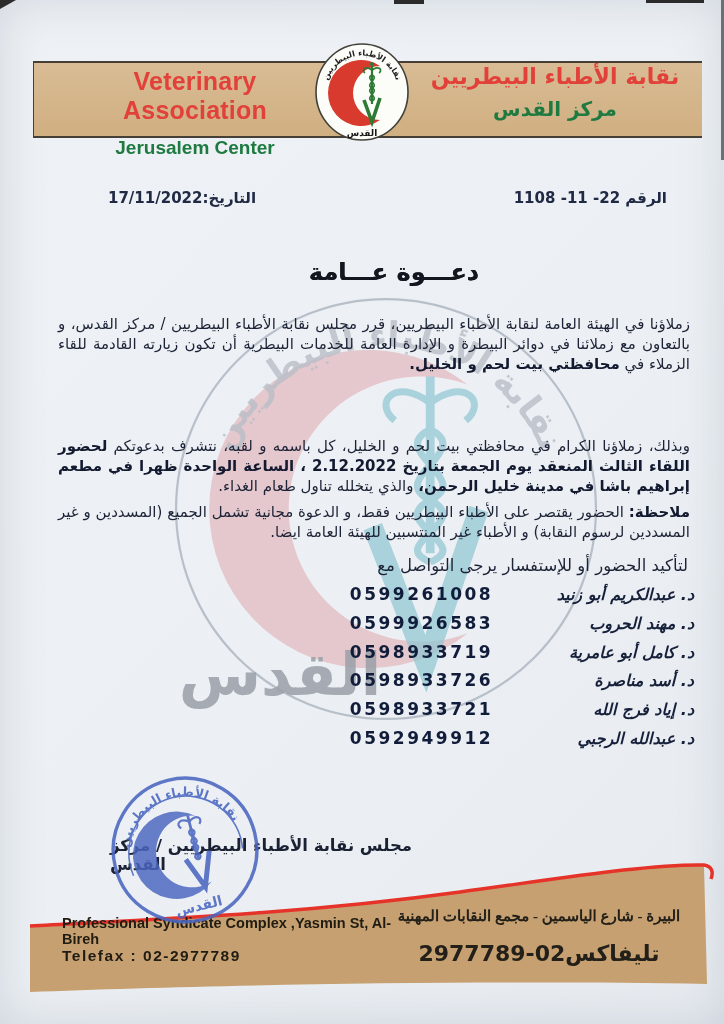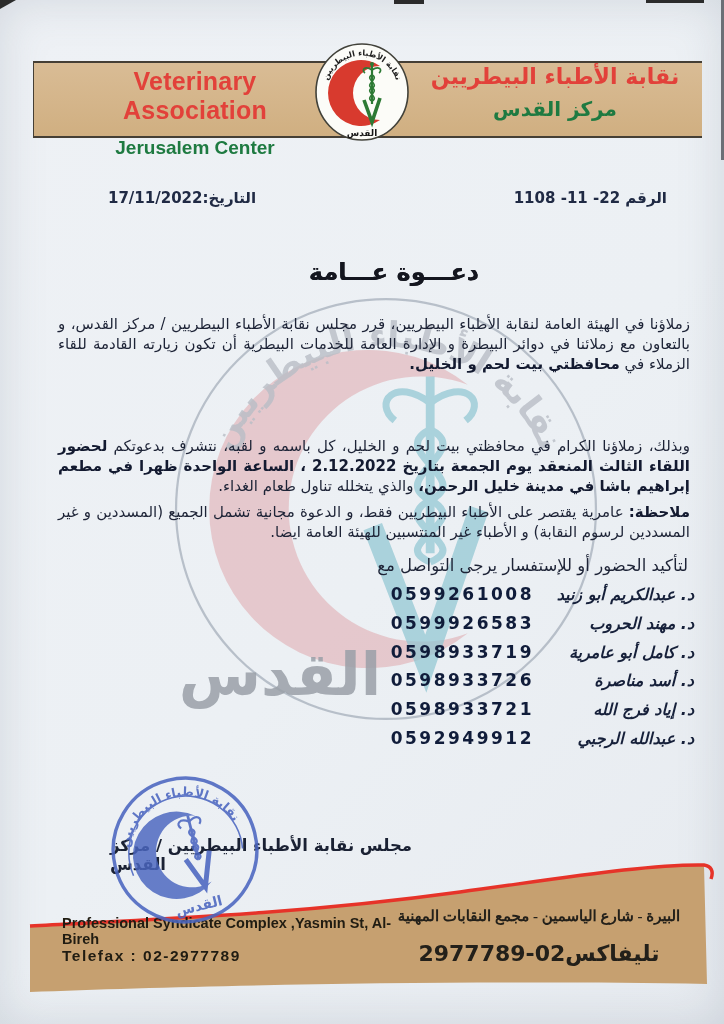--- a/index.html
+++ b/index.html
@@ -32,21 +32,21 @@
         font-size:15px;line-height:20px;color:#1d2336;}
   .para b{color:#131a30;}
   .p1{top:299px;} .p2{top:405px;margin-top:31px;} .note{top:487px;}
   .contact-line{position:absolute;top:556px;right:36px;direction:rtl;z-index:5;
         font-size:16.5px;color:#1d2336;}
   
   .contacts{position:absolute;top:584px;right:30px;direction:rtl;z-index:5;}
   .crow{display:flex;align-items:baseline;height:28.8px;}
   .cname{width:160px;font-size:16px;font-weight:bold;color:#16203a;text-align:right;white-space:nowrap;font-style:italic;}
   .cphone{width:225px;font-size:17px;font-weight:bold;color:#101c3a;direction:ltr;
-          text-align:right;letter-spacing:2.5px;white-space:nowrap;}
+          text-align:center;letter-spacing:2.5px;white-space:nowrap;}
   .closing{position:absolute;top:753px;left:285px;width:220px;text-align:center;z-index:5;
            font-size:19px;font-weight:bold;color:#14161f;text-shadow:0 0 .6px #14161f;}
   .signature{position:absolute;top:836px;left:110px;width:340px;direction:rtl;text-align:left;z-index:5;
              font-size:16.5px;font-weight:bold;color:#1a2133;}
   .stamp{position:absolute;left:107px;top:772px;width:156px;height:156px;z-index:7;opacity:.88;}
   .wm{position:absolute;left:165px;top:288px;width:442px;height:442px;z-index:1;}
   
   .footer-svg{position:absolute;left:0;top:856px;width:724px;height:168px;z-index:2;}
   .f-en{position:absolute;left:62px;width:330px;text-align:left;z-index:5;color:#201c12;
         font-family:"Liberation Sans","DejaVu Sans",sans-serif;font-weight:bold;}
@@ -114,21 +114,21 @@
 
   <div class="meta ref">الرقم 22- 11- 1108</div>
   <div class="meta date">التاريخ:17/11/2022</div>
 
   <div class="doc-title">دعـــوة عـــامة</div>
 
   <p class="para p1"><span>زملاؤنا في الهيئة العامة لنقابة الأطباء البيطريين، قرر مجلس نقابة الأطباء البيطريين / مركز القدس، و بالتعاون مع زملائنا في دوائر البيطرة و الإدارة العامة للخدمات البيطرية أن تكون زيارته القادمة للقاء الزملاء في </span><b>محافظتي بيت لحم و الخليل.</b></p>
 
   <p class="para p2"><span>وبذلك، زملاؤنا الكرام في محافظتي بيت لحم و الخليل، كل باسمه و لقبه، نتشرف بدعوتكم </span><b>لحضور اللقاء الثالث المنعقد يوم الجمعة بتاريخ 2.12.2022 ، الساعة الواحدة ظهرا في مطعم إبراهيم باشا في مدينة خليل الرحمن،</b><span> والذي يتخلله تناول طعام الغداء.</span></p>
 
-  <p class="para note"><b>ملاحظة:</b><span> عامرية يقتصر على الأطباء البيطريين فقط، و الدعوة مجانية تشمل الجميع (المسددين و غير المسددين لرسوم النقابة) و الأطباء غير المنتسبين للهيئة العامة ايضا.</span></p>
+  <p class="para note"><b>ملاحظة:</b><span> الحضور يقتصر على الأطباء البيطريين فقط، و الدعوة مجانية تشمل الجميع (المسددين و غير المسددين لرسوم النقابة) و الأطباء غير المنتسبين للهيئة العامة ايضا.</span></p>
 
   <div class="contact-line">لتأكيد الحضور أو للإستفسار  يرجى التواصل مع</div>
 
   <div class="contacts">
     <div class="crow">
       <span class="cname">د. عبدالكريم أبو زنيد</span>
       <span class="cphone">0599261008</span>
     </div>
     <div class="crow">
       <span class="cname">د. مهند الحروب</span>

